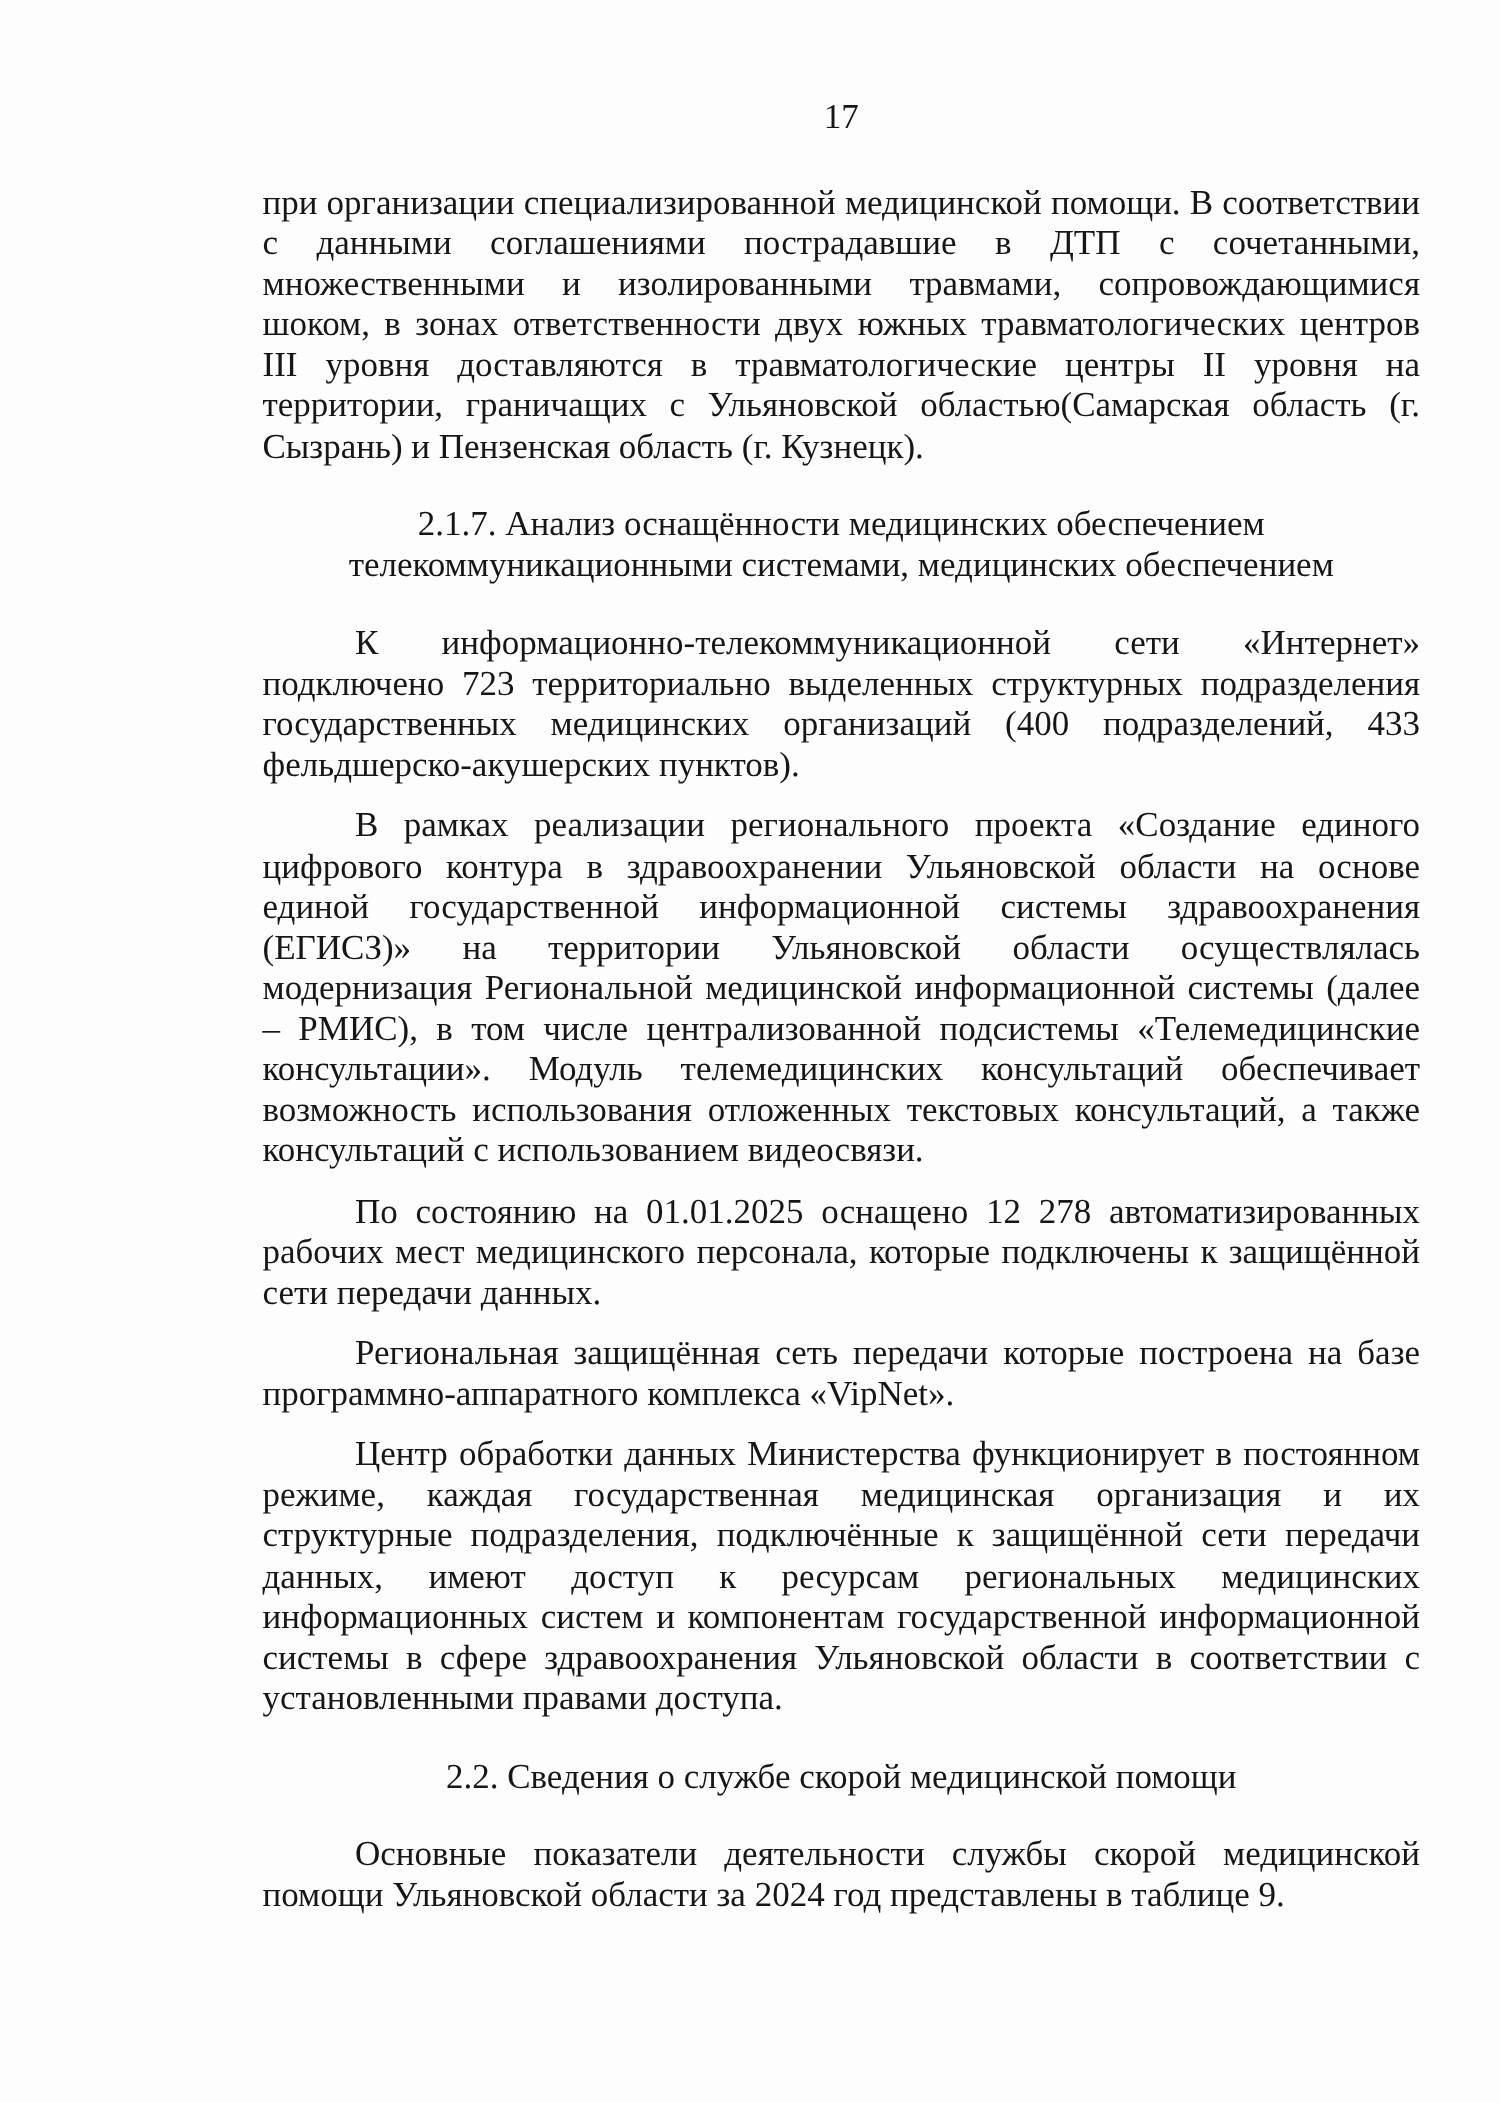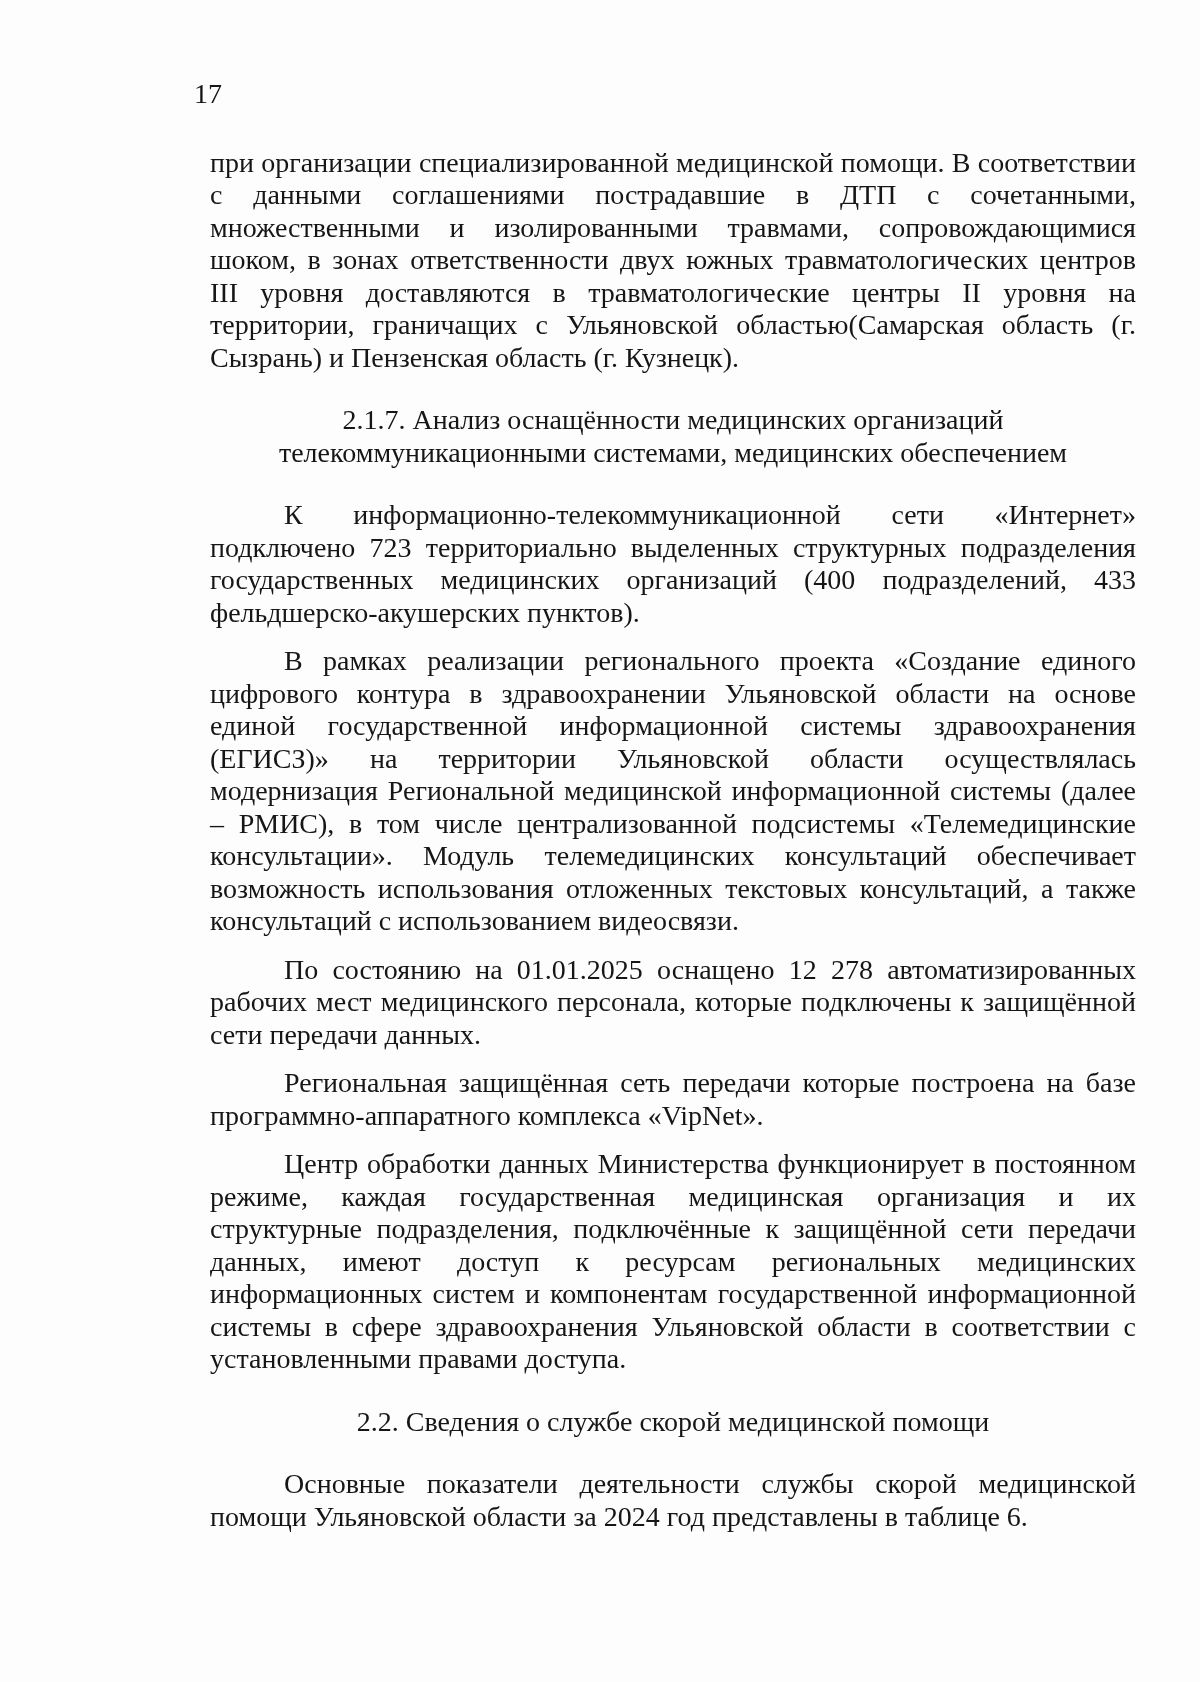--- a/index.html
+++ b/index.html
@@ -15,20 +15,21 @@
     font-size: 28px;
     line-height: 32.5px;
     overflow: hidden;
   }
   .doc {
     padding-top: 78px;
     padding-left: 194px;
     padding-right: 48px; 
   }
   .page-number {
+    text-align: center;
     margin-bottom: 36px;
   }
   .para {
     margin: 16px;
     text-align: justify;
     hyphens: none;
   }
   .para.indent {
     text-indent: 74px;
   }
@@ -43,34 +44,34 @@
 
 <div class="doc">
 
   <div class="page-number">17</div>
 
   <div class="body">
 
     <p class="para">при организации специализированной медицинской помощи. В соответствии с данными соглашениями пострадавшие в ДТП с сочетанными, множественными и изолированными травмами, сопровождающимися шоком, в зонах ответственности двух южных травматологических центров III уровня доставляются в травматологические центры II уровня на территории, граничащих с Ульяновской областью(Самарская область (г. Сызрань) и Пензенская область (г. Кузнецк).</p>
 
     <div class="heading">
-      <div>2.1.7. Анализ оснащённости медицинских организаций</div>
+      <div>2.1.7. Анализ оснащённости медицинских обеспечением</div>
       <div>телекоммуникационными системами, медицинских обеспечением</div>
     </div>
 
     <p class="para indent">К информационно-телекоммуникационной сети «Интернет» подключено 723 территориально выделенных структурных подразделения государственных медицинских организаций (400 подразделений, 433 фельдшерско-акушерских пунктов).</p>
 
     <p class="para indent">В рамках реализации регионального проекта «Создание единого цифрового контура в здравоохранении Ульяновской области на основе единой государственной информационной системы здравоохранения (ЕГИСЗ)» на территории Ульяновской области осуществлялась модернизация Региональной медицинской информационной системы (далее – РМИС), в том числе централизованной подсистемы «Телемедицинские консультации». Модуль телемедицинских консультаций обеспечивает возможность использования отложенных текстовых консультаций, а также консультаций с использованием видеосвязи.</p>
 
     <p class="para indent">По состоянию на 01.01.2025 оснащено 12 278 автоматизированных рабочих мест медицинского персонала, которые подключены к защищённой сети передачи данных.</p>
 
     <p class="para indent">Региональная защищённая сеть передачи которые построена на базе программно-аппаратного комплекса «VipNet».</p>
 
     <p class="para indent">Центр обработки данных Министерства функционирует в постоянном режиме, каждая государственная медицинская организация и их структурные подразделения, подключённые к защищённой сети передачи данных, имеют доступ к ресурсам региональных медицинских информационных систем и компонентам государственной информационной системы в сфере здравоохранения Ульяновской области в соответствии с установленными правами доступа.</p>
 
     <div class="heading">
       <div>2.2. Сведения о службе скорой медицинской помощи</div>
     </div>
 
-    <p class="para indent">Основные показатели деятельности службы скорой медицинской помощи Ульяновской области за 2024 год представлены в таблице 6.</p>
+    <p class="para indent">Основные показатели деятельности службы скорой медицинской помощи Ульяновской области за 2024 год представлены в таблице 9.</p>
 
   </div>
 </div>
 
 </body></html>

